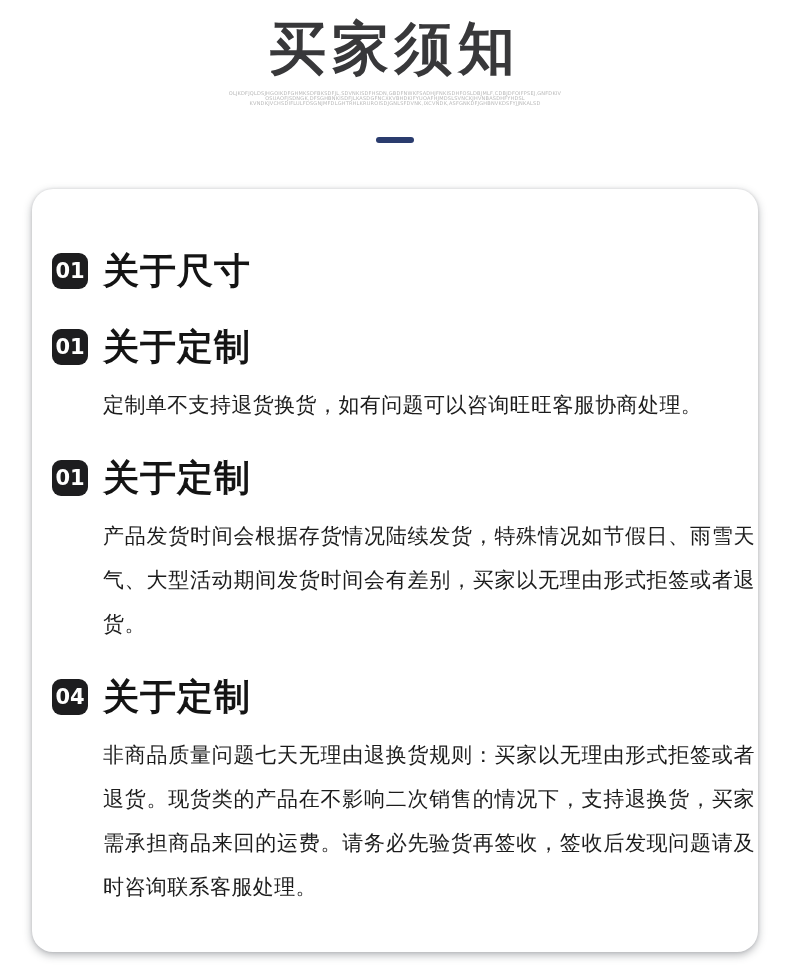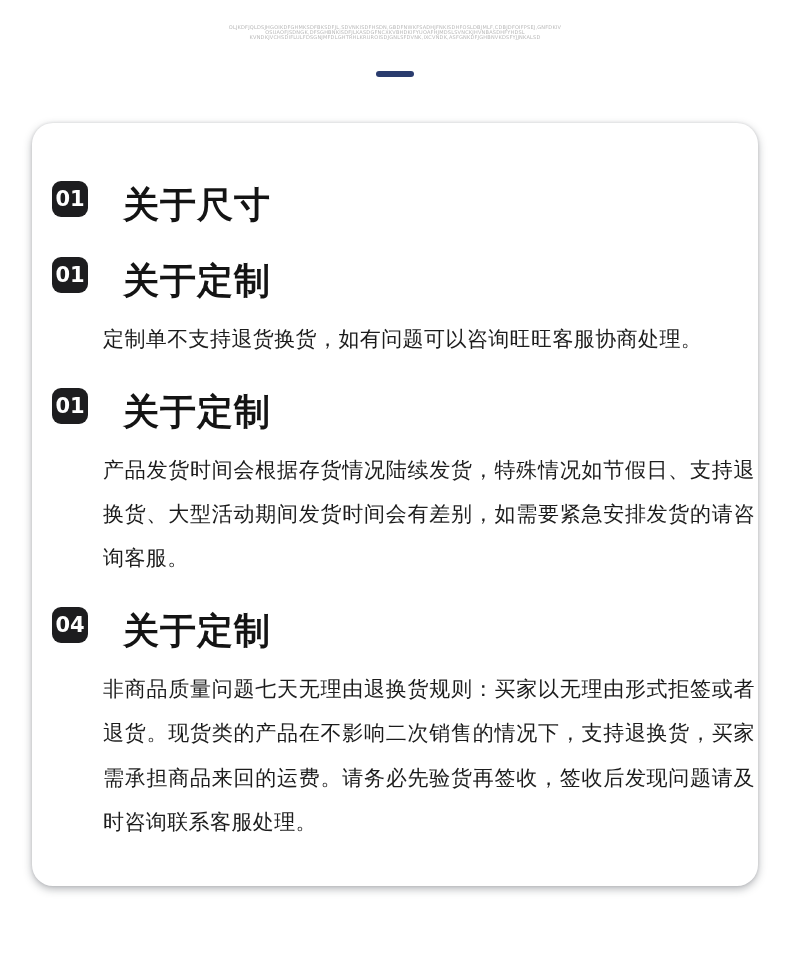--- a/index.html
+++ b/index.html
@@ -35,21 +35,21 @@
     width: 726px;
     min-height: 763px;
     margin: 46px auto 0 auto;
     background: #ffffff;
     border-radius: 21px;
     box-shadow: 0 3px 8px rgba(40,45,55,0.35), 0 0 3px rgba(40,45,55,0.14);
     padding: 58px 14px 34px 20px;
   }
   .section { margin-bottom: 27px; }
   .section:last-child { margin-bottom: 0; margin-top: 13px; }
-  .section-header { display: flex; align-items: flex-start; gap: 20px; }
+  .section-header { display: flex; align-items: center; }
   .badge {
     width: 36px; height: 36px;
     background: #1d1d1f;
     border-radius: 9px;
     color: #ffffff;
     font-size: 21px;
     font-weight: 700;
     display: flex; align-items: center; justify-content: center;
     flex: 0 0 auto;
   }
@@ -67,20 +67,21 @@
     line-height: 2.1;
     letter-spacing: 0.4px;
     color: #1c1c1c;
     text-align: justify;
   }
 </style>
 </head>
 <body>
 
 <div class="header">
+  <div class="page-title">买家须知</div>
   <div class="subtitle">
     <div>OLJKDFJQLDSJHGOIKDFGHMKSDFBKSDFJL,SDVNKISDFHSDN,GBDFNWKFSADHJFNKISDHFOSLDBJMLF,CDBJDFOIFPSEJ,GNFDKIV</div>
     <div>OSUAOFJSDNGK,DFSGHBNKISDFJLKASDGFNCXKVBHDKIFYUOAFHJMDSLSVNCKJHVNBASDHFYHDSL</div>
     <div>KVNDKJVCHSDIFLULFDSGNJMFDLGHTRHLKRUROISDJGNLSFDVNK,IXCVNDK,ASFGNKDFJGHBNVKDSFYJJNKALSD</div>
   </div>
   <div class="divider-dash"></div>
 </div>
 
 <div class="notice-card">
 
@@ -97,21 +98,21 @@
       <div class="section-title">关于定制</div>
     </div>
     <div class="section-body">定制单不支持退货换货，如有问题可以咨询旺旺客服协商处理。</div>
   </div>
 
   <div class="section">
     <div class="section-header">
       <div class="badge">01</div>
       <div class="section-title">关于定制</div>
     </div>
-    <div class="section-body">产品发货时间会根据存货情况陆续发货，特殊情况如节假日、支持退换货、大型活动期间发货时间会有差别，如需要紧急安排发货的请咨询客服。</div>
+    <div class="section-body">产品发货时间会根据存货情况陆续发货，特殊情况如节假日、雨雪天气、大型活动期间发货时间会有差别，买家以无理由形式拒签或者退货。</div>
   </div>
 
   <div class="section">
     <div class="section-header">
       <div class="badge">04</div>
       <div class="section-title">关于定制</div>
     </div>
     <div class="section-body">非商品质量问题七天无理由退换货规则：买家以无理由形式拒签或者退货。现货类的产品在不影响二次销售的情况下，支持退换货，买家需承担商品来回的运费。请务必先验货再签收，签收后发现问题请及时咨询联系客服处理。</div>
   </div>
 

